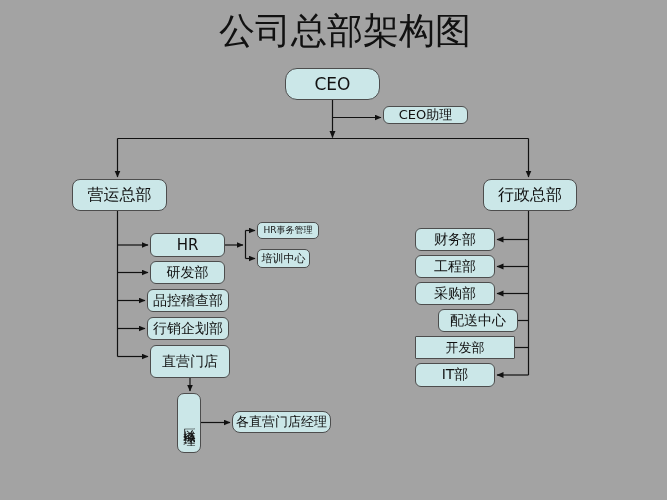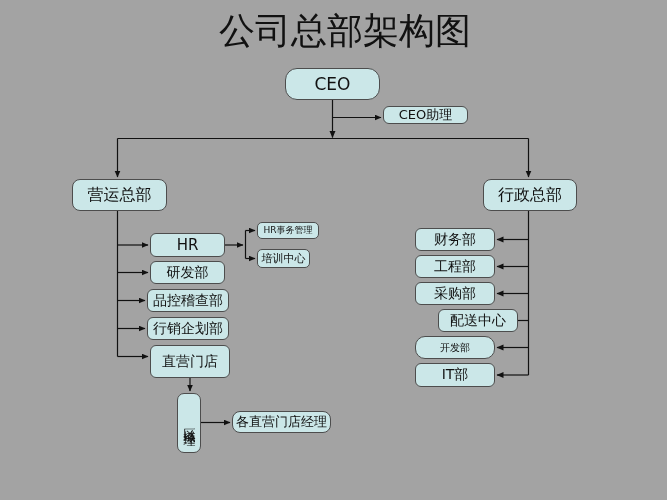--- a/index.html
+++ b/index.html
@@ -117,17 +117,17 @@
   <div class="node" style="left:232px; top:411px; width:99px; height:22px; font-size:13px; border-radius:8px;">各直营门店经理</div>
 
   <div class="node" style="left:415px; top:228px; width:80px; height:23px; font-size:14px; border-radius:6px;">财务部</div>
 
   <div class="node" style="left:415px; top:255px; width:80px; height:23px; font-size:14px; border-radius:6px;">工程部</div>
 
   <div class="node" style="left:415px; top:282px; width:80px; height:23px; font-size:14px; border-radius:6px;">采购部</div>
 
   <div class="node" style="left:415px; top:309px; width:80px; height:23px; font-size:14px; border-radius:6px;margin-left:23px;">配送中心</div>
 
-  <div class="node" style="left:415px; top:336px; width:80px; height:23px; font-size:10px; border-radius:10px;">开发部</div>
+  <div class="node" style="left:415px; top:336px; width:100px; height:23px; font-size:13px; border-radius:1px;">开发部</div>
 
   <div class="node" style="left:415px; top:363px; width:80px; height:24px; font-size:14px; border-radius:6px;">IT部</div>
 
 </div>
 
 </body></html>

